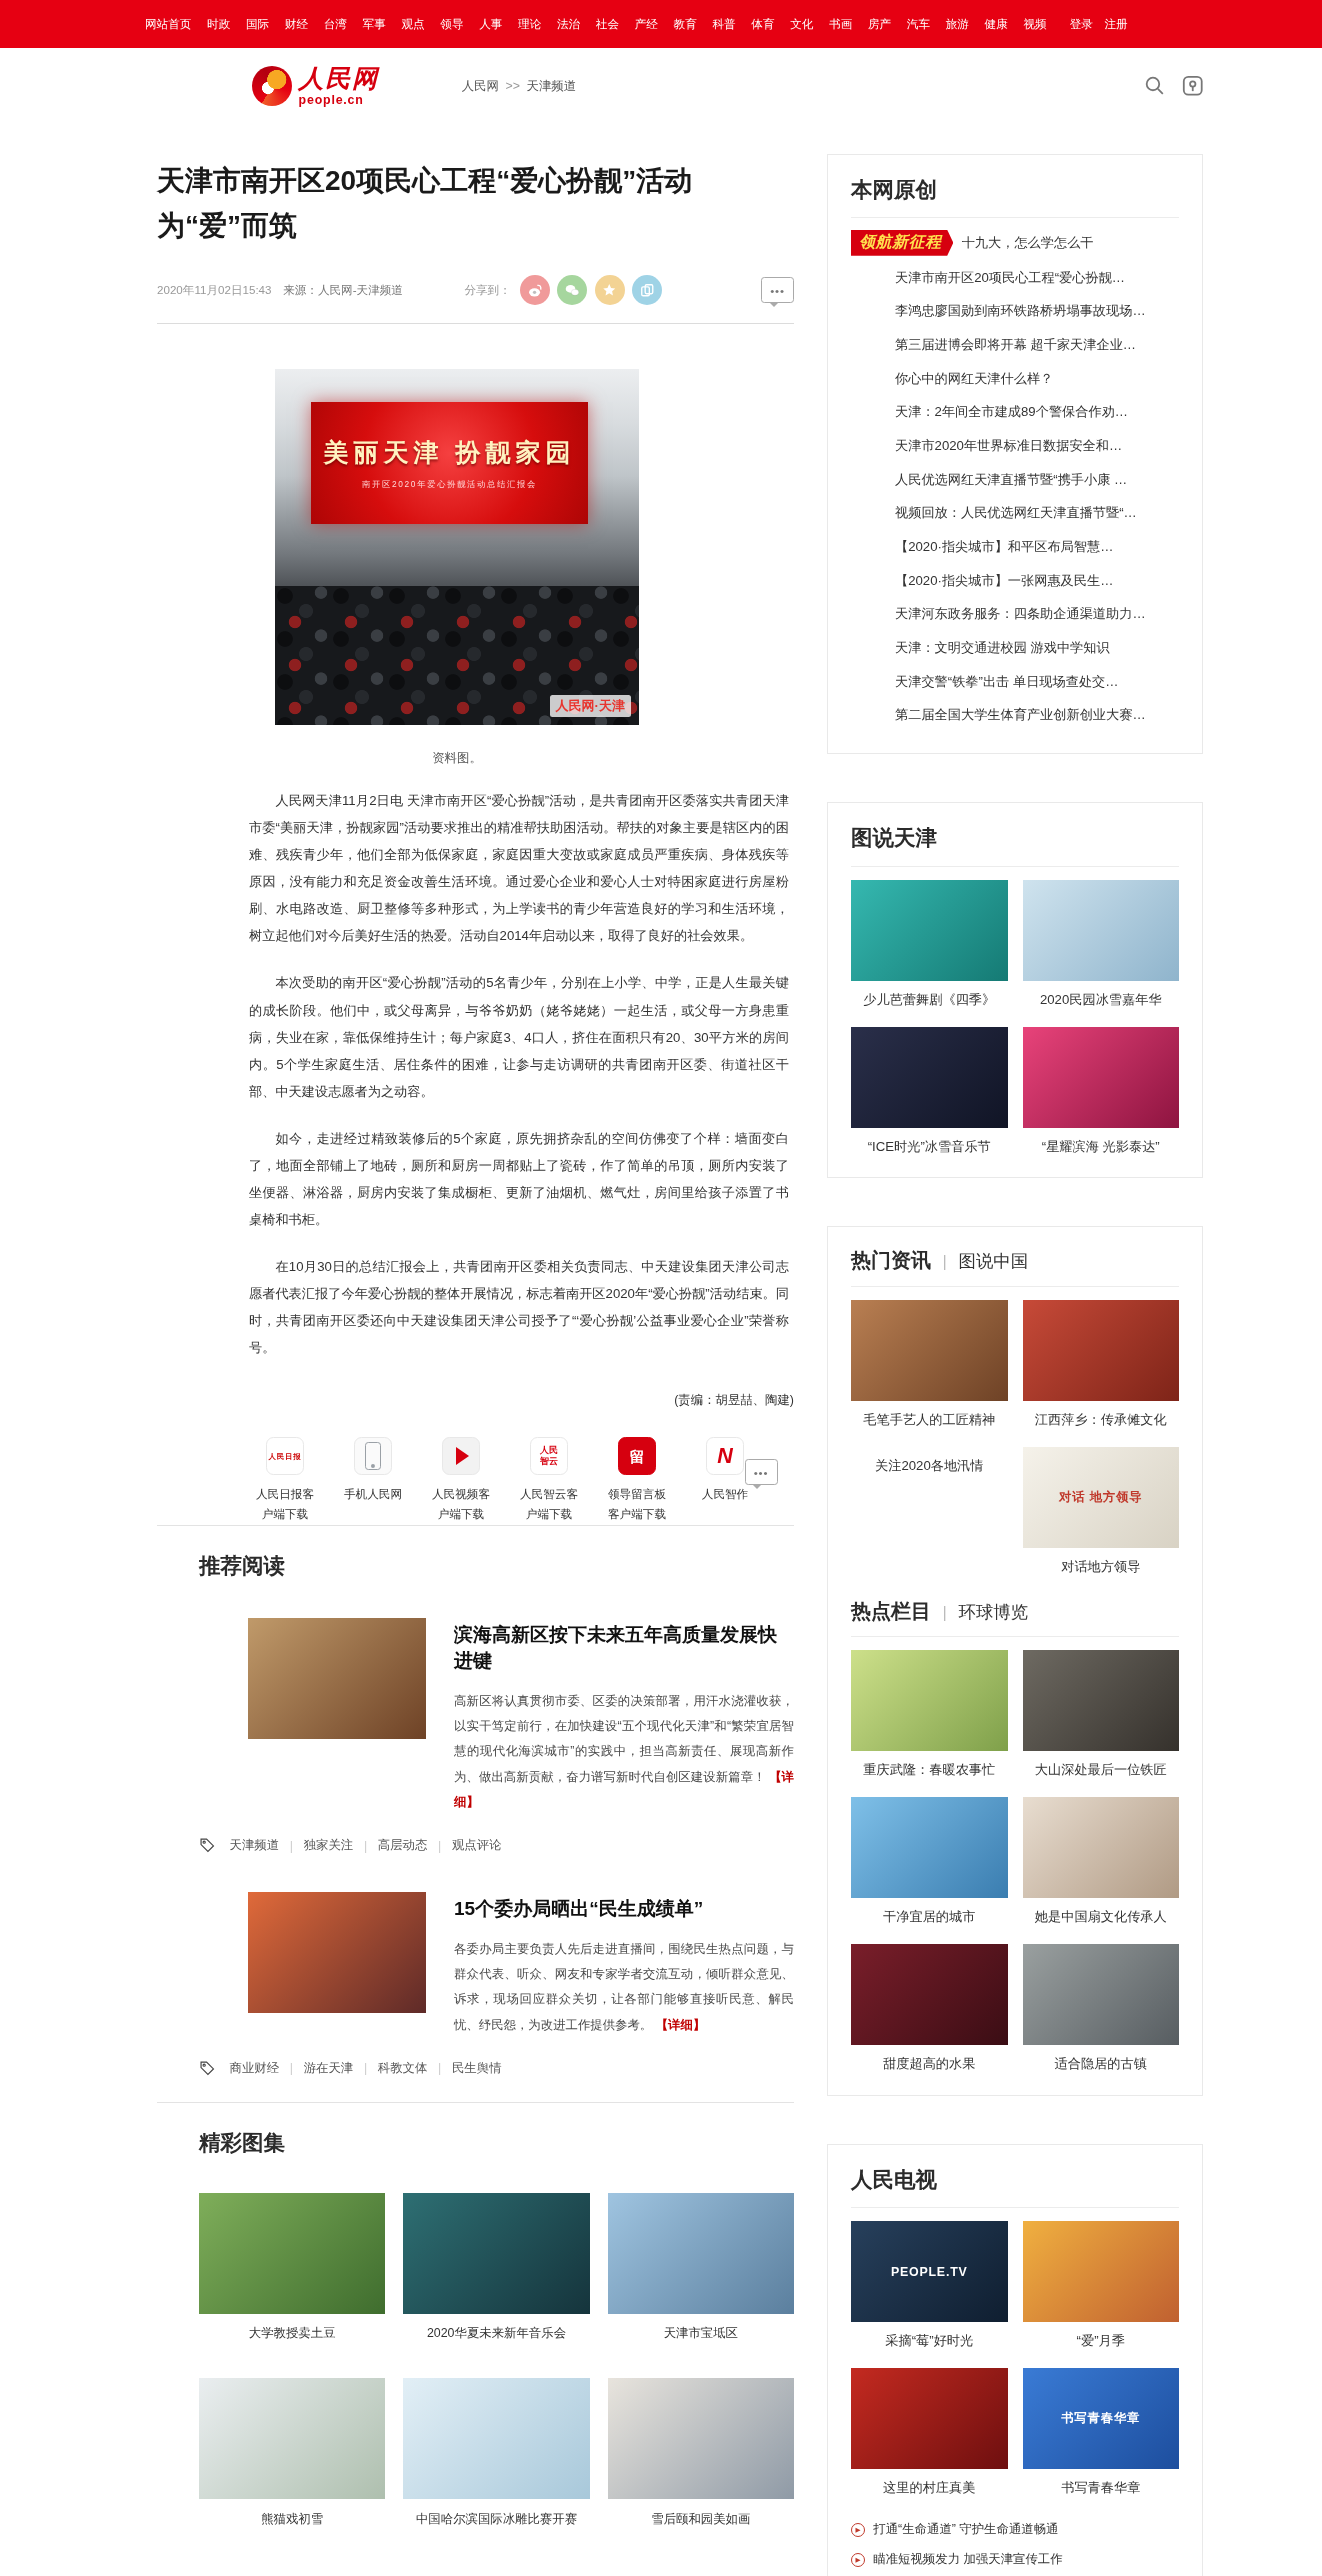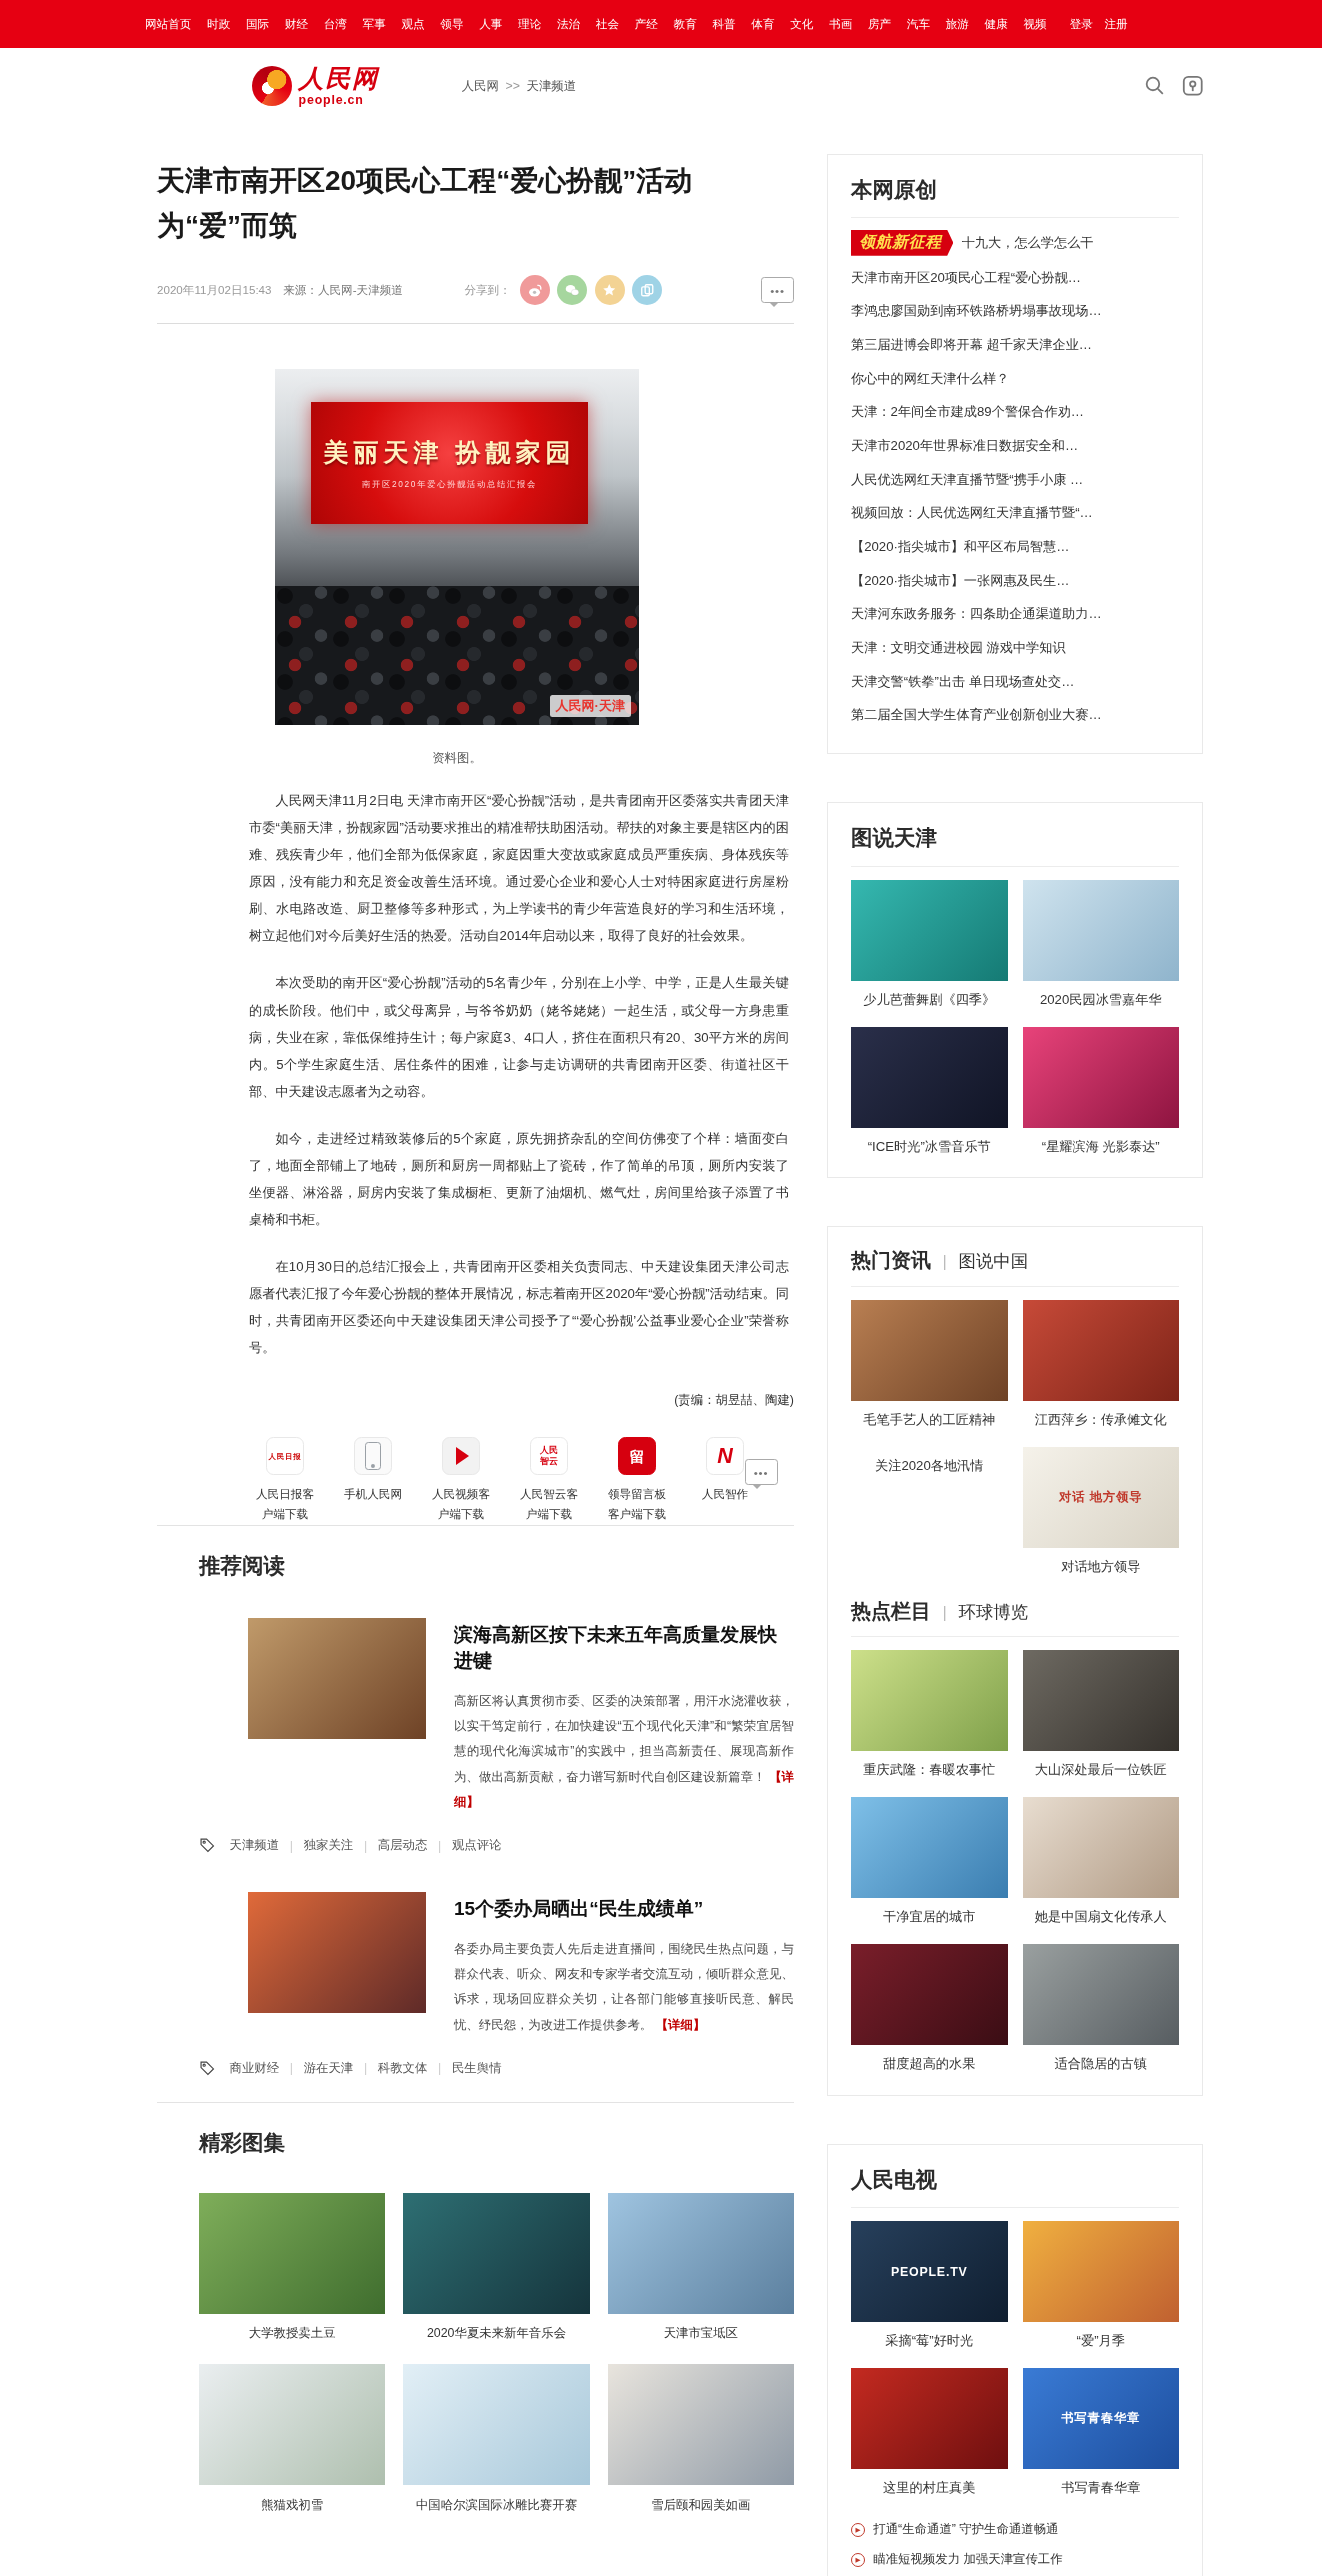--- a/index.html
+++ b/index.html
@@ -82,32 +82,32 @@
   .teaser{display:flex;gap:28px;margin:38px 0 21.5px 128px;}
   .teaser-thumb{width:178px;height:121px;flex:none;}
   .teaser-title{font-size:19px;font-weight:bold;color:#111;margin:3.3px 0 15px;}
   .teaser-excerpt{font-size:12.4px;color:#484848;line-height:2.05;text-align:justify;}
   .detail-link{color:#c00000;font-weight:bold;}
   .tag-row{display:flex;align-items:center;gap:10.7px;margin:8.3px 0 25px 79px;font-size:12.4px;color:#555;}
   .tag-icon{width:16.5px;height:16.5px;color:#444;margin-right:3.3px;}
   .tag-icon svg{width:100%;height:100%;}
   .tag-sep{color:#ccc;}
 
-  .pic-grid{margin:36px 0 21px 79px;display:grid;grid-template-columns:repeat(3,1fr);gap:22px 18px;}
+  .pic-grid{margin:36px 0 21px 79px;display:grid;grid-template-columns:repeat(3,1fr);gap:36px 18px;}
   .pic-card{text-align:center;}
   .pic-thumb{width:100%;height:121px;}
   .pic-card figcaption{font-size:12.4px;color:#333;margin-top:11.6px;}
 
   
   .side-box{border:0.8px solid #e9e9e9;background:#fff;padding:20px 23px 21.5px;margin-bottom:48px;}
   .side-heading{font-size:21.5px;font-weight:bold;color:#2b2b2b;padding-bottom:13.2px;border-bottom:0.8px solid #ececec;margin-bottom:11.6px;}
   .badge-row{display:flex;align-items:center;gap:8.3px;margin:8.3px 0 5px;}
   .lead-badge{background:#d6000f;color:#ffe14d;font-weight:bold;font-style:italic;font-size:15.7px;padding:2.5px 11.6px 2.5px 8.3px;letter-spacing:0.8px;clip-path:polygon(0 0,94% 0,100% 50%,94% 100%,0 100%);}
   .badge-text{font-size:13.2px;color:#333;}
-  .orig-item{font-size:13.2px;color:#333;line-height:2.55;white-space:nowrap;overflow:hidden;}
+  .orig-item{font-size:13.2px;color:#333;line-height:2.55;white-space:nowrap;overflow:hidden;margin-left:44px;}
 
   .side-grid{display:grid;grid-template-columns:1fr 1fr;gap:18px 15px;margin-top:13.2px;}
   .side-card{text-align:center;}
   .side-thumb{width:100%;height:101px;position:relative;display:flex;align-items:center;justify-content:center;}
   .side-card figcaption{font-size:13.2px;color:#333;margin-top:10px;white-space:nowrap;overflow:hidden;}
   .thumb-overlay{font-weight:bold;font-size:12.4px;letter-spacing:0.8px;padding:0 5px;text-align:center;}
 
   .dual-heading{display:flex;align-items:baseline;gap:11.6px;padding-bottom:11.6px;border-bottom:0.8px solid #ececec;margin-bottom:5px;}
   .dual-left{font-size:20px;font-weight:bold;color:#2b2b2b;}
   .dual-sep{color:#bbb;font-size:16.5px;}

